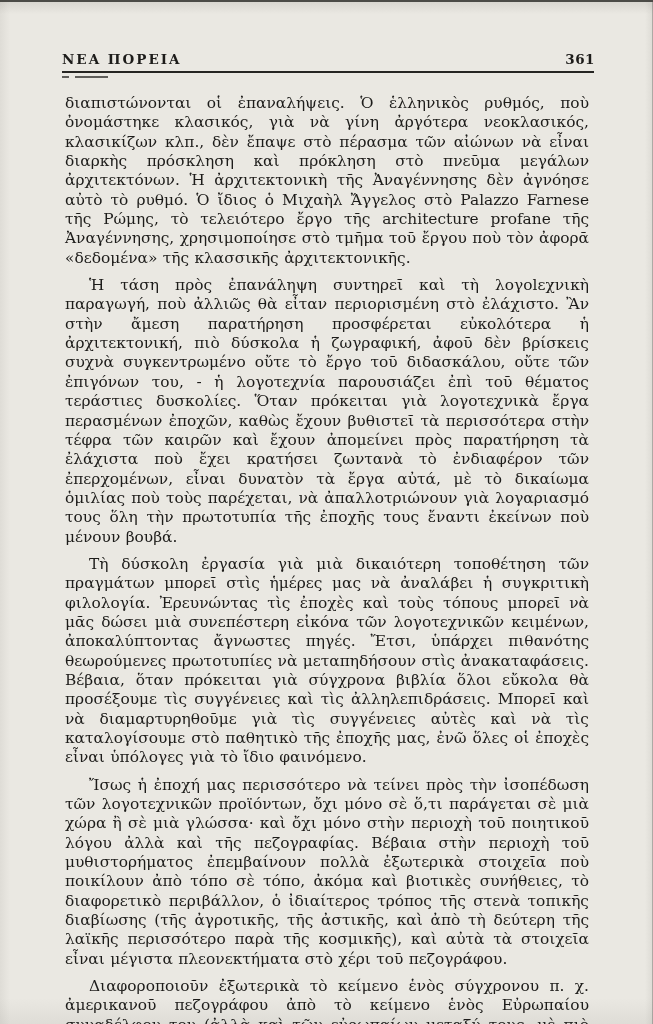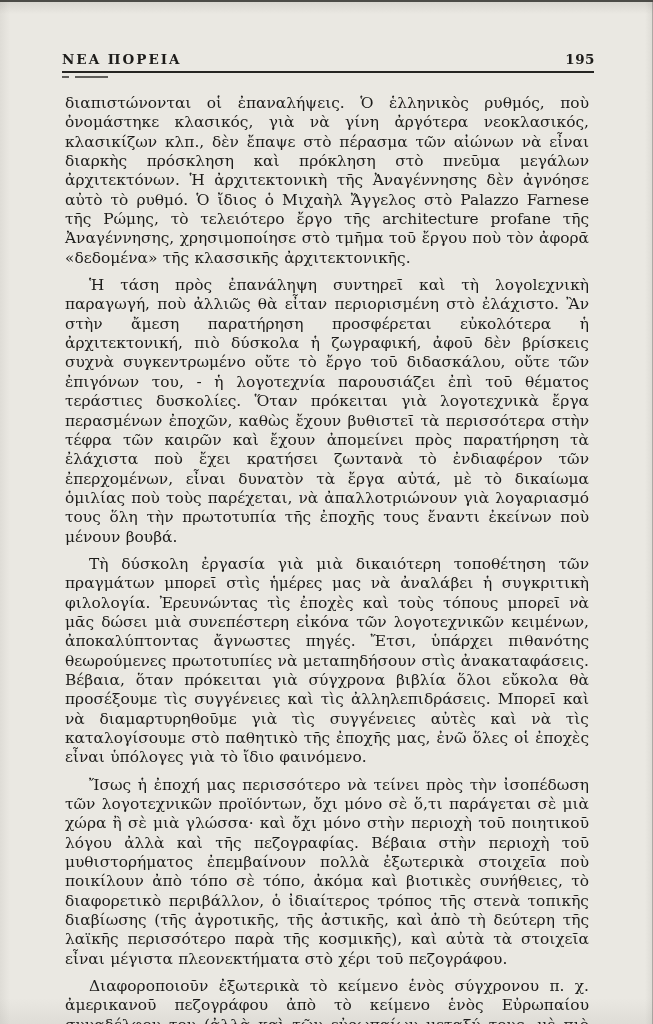--- a/index.html
+++ b/index.html
@@ -88,21 +88,21 @@
 </head>
 <body>
 
 <div class="page">
 
   <div class="scan-edge-top"></div>
   <div class="scan-edge-right"></div>
 
   <div class="header">
     <span class="journal-title">ΝΕΑ ΠΟΡΕΙΑ</span>
-    <span class="page-number">195</span>
+    <span class="page-number">361</span>
   </div>
 
   <div class="header-rule"></div>
   <div class="header-rule-artifact"></div>
 
   <div class="body-text">
     <p class="no-indent">διαπιστώνονται οἱ ἐπαναλήψεις. Ὁ ἑλληνικὸς ρυθμός, ποὺ ὀνομάστηκε κλασικός, γιὰ νὰ γίνη ἀργότερα νεοκλασικός, κλασικίζων κλπ., δὲν ἔπαψε στὸ πέρασμα τῶν αἰώνων νὰ εἶναι διαρκὴς πρόσκληση καὶ πρόκληση στὸ πνεῦμα μεγάλων ἀρχιτεκτόνων. Ἡ ἀρχιτεκτονικὴ τῆς Ἀναγέννησης δὲν ἀγνόησε αὐτὸ τὸ ρυθμό. Ὁ ἴδιος ὁ Μιχαὴλ Ἄγγελος στὸ Palazzo Farnese τῆς Ρώμης, τὸ τελειότερο ἔργο τῆς architecture profane τῆς Ἀναγέννησης, χρησιμοποίησε στὸ τμῆμα τοῦ ἔργου ποὺ τὸν ἀφορᾶ «δεδομένα» τῆς κλασσικῆς ἀρχιτεκτονικῆς.</p>
     <p>Ἡ τάση πρὸς ἐπανάληψη συντηρεῖ καὶ τὴ λογοlεχνικὴ παραγωγή, ποὺ ἀλλιῶς θὰ εἶταν περιορισμένη στὸ ἐλάχιστο. Ἂν στὴν ἄμεση παρατήρηση προσφέρεται εὐκολότερα ἡ ἀρχιτεκτονική, πιὸ δύσκολα ἡ ζωγραφική, ἀφοῦ δὲν βρίσκεις συχνὰ συγκεντρωμένο οὔτε τὸ ἔργο τοῦ διδασκάλου, οὔτε τῶν ἐπιγόνων του, - ἡ λογοτεχνία παρουσιάζει ἐπὶ τοῦ θέματος τεράστιες δυσκολίες. Ὅταν πρόκειται γιὰ λογοτεχνικὰ ἔργα περασμένων ἐποχῶν, καθὼς ἔχουν βυθιστεῖ τὰ περισσότερα στὴν τέφρα τῶν καιρῶν καὶ ἔχουν ἀπομείνει πρὸς παρατήρηση τὰ ἐλάχιστα ποὺ ἔχει κρατήσει ζωντανὰ τὸ ἐνδιαφέρον τῶν ἐπερχομένων, εἶναι δυνατὸν τὰ ἔργα αὐτά, μὲ τὸ δικαίωμα ὁμιλίας ποὺ τοὺς παρέχεται, νὰ ἀπαλλοτριώνουν γιὰ λογαριασμό τους ὅλη τὴν πρωτοτυπία τῆς ἐποχῆς τους ἔναντι ἐκείνων ποὺ μένουν βουβά.</p>
     <p>Τὴ δύσκολη ἐργασία γιὰ μιὰ δικαιότερη τοποθέτηση τῶν πραγμάτων μπορεῖ στὶς ἡμέρες μας νὰ ἀναλάβει ἡ συγκριτικὴ φιλολογία. Ἐρευνώντας τὶς ἐποχὲς καὶ τοὺς τόπους μπορεῖ νὰ μᾶς δώσει μιὰ συνεπέστερη εἰκόνα τῶν λογοτεχνικῶν κειμένων, ἀποκαλύπτοντας ἄγνωστες πηγές. Ἔτσι, ὑπάρχει πιθανότης θεωρούμενες πρωτοτυπίες νὰ μεταπηδήσουν στὶς ἀνακαταφάσεις. Βέβαια, ὅταν πρόκειται γιὰ σύγχρονα βιβλία ὅλοι εὔκολα θὰ προσέξουμε τὶς συγγένειες καὶ τὶς ἀλληλεπιδράσεις. Μπορεῖ καὶ νὰ διαμαρτυρηθοῦμε γιὰ τὶς συγγένειες αὐτὲς καὶ νὰ τὶς καταλογίσουμε στὸ παθητικὸ τῆς ἐποχῆς μας, ἐνῶ ὅλες οἱ ἐποχὲς εἶναι ὑπόλογες γιὰ τὸ ἴδιο φαινόμενο.</p>
     <p>Ἴσως ἡ ἐποχή μας περισσότερο νὰ τείνει πρὸς τὴν ἰσοπέδωση τῶν λογοτεχνικῶν προϊόντων, ὄχι μόνο σὲ ὅ,τι παράγεται σὲ μιὰ χώρα ἢ σὲ μιὰ γλώσσα· καὶ ὄχι μόνο στὴν περιοχὴ τοῦ ποιητικοῦ λόγου ἀλλὰ καὶ τῆς πεζογραφίας. Βέβαια στὴν περιοχὴ τοῦ μυθιστορήματος ἐπεμβαίνουν πολλὰ ἐξωτερικὰ στοιχεῖα ποὺ ποικίλουν ἀπὸ τόπο σὲ τόπο, ἀκόμα καὶ βιοτικὲς συνήθειες, τὸ διαφορετικὸ περιβάλλον, ὁ ἰδιαίτερος τρόπος τῆς στενὰ τοπικῆς διαβίωσης (τῆς ἀγροτικῆς, τῆς ἀστικῆς, καὶ ἀπὸ τὴ δεύτερη τῆς λαϊκῆς περισσότερο παρὰ τῆς κοσμικῆς), καὶ αὐτὰ τὰ στοιχεῖα εἶναι μέγιστα πλεονεκτήματα στὸ χέρι τοῦ πεζογράφου.</p>

